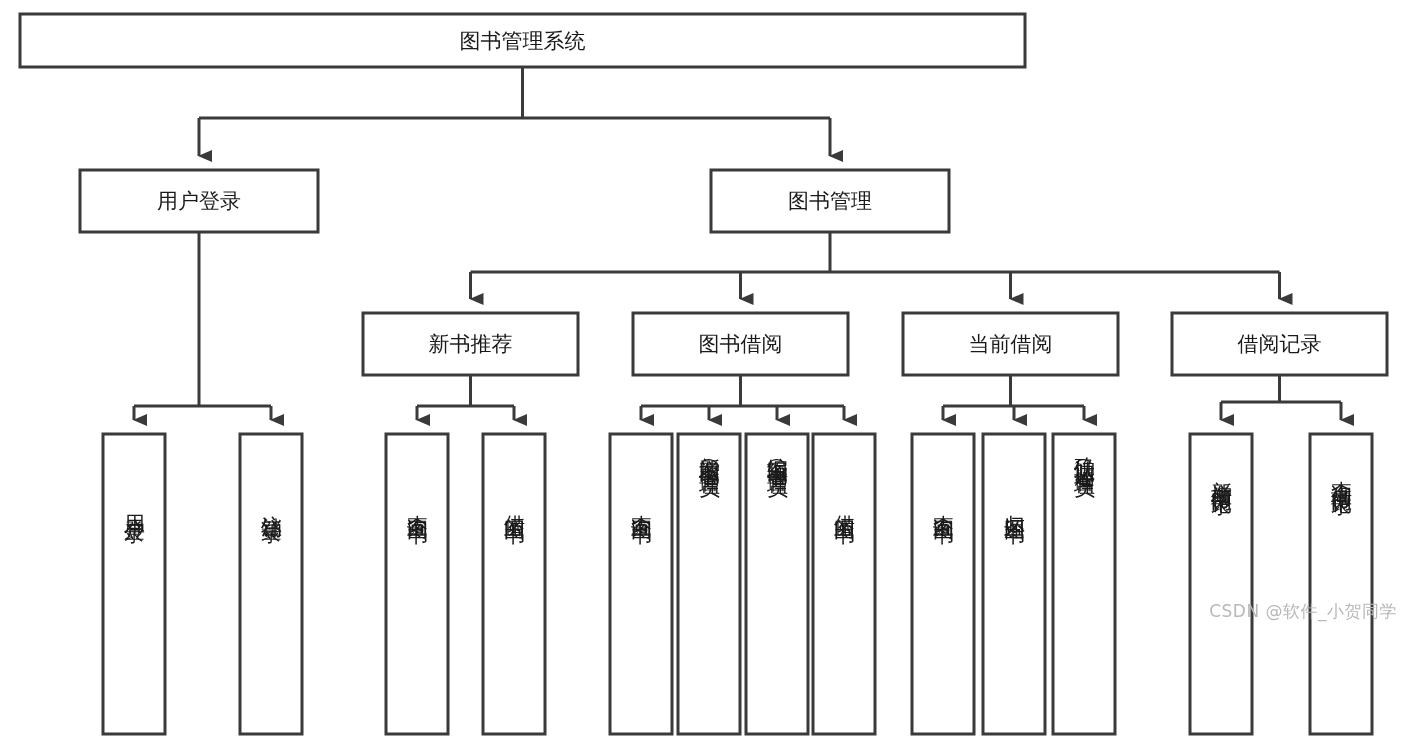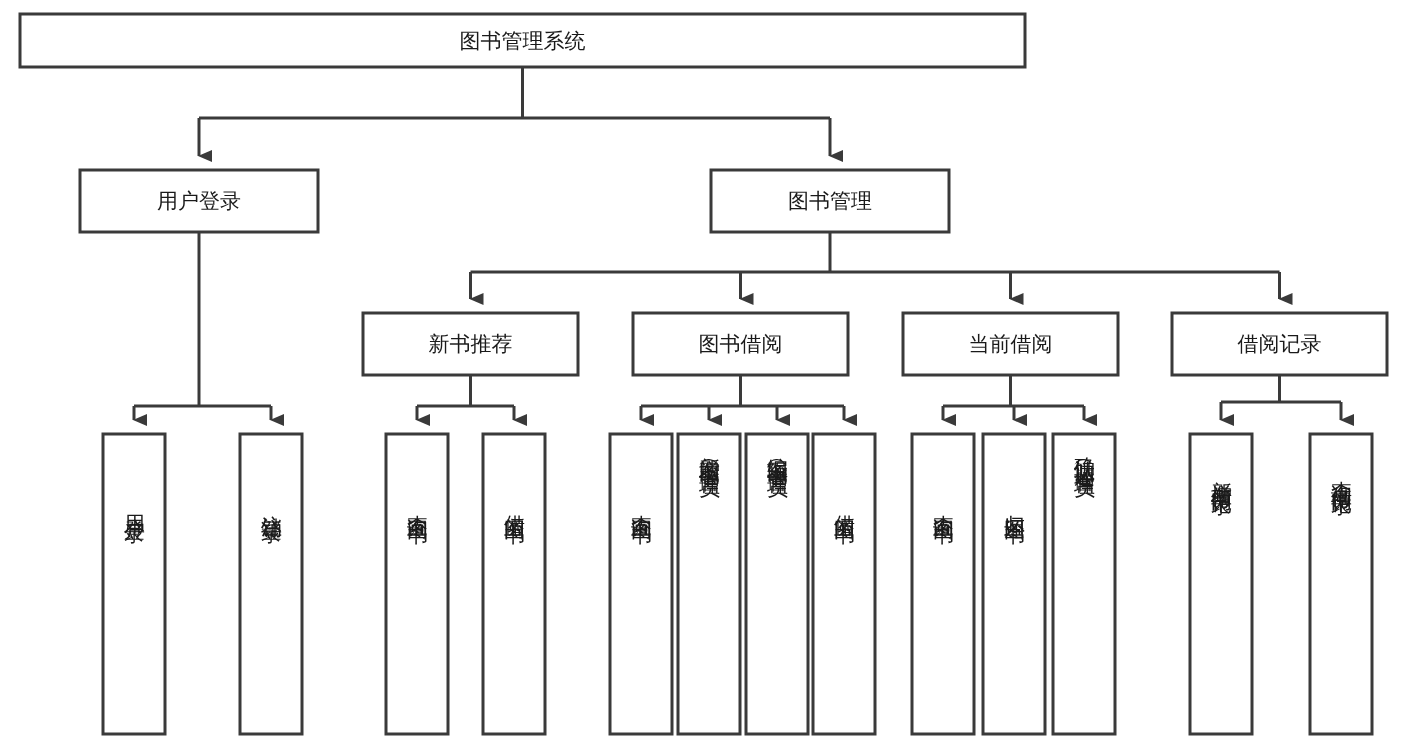--- a/index.html
+++ b/index.html
@@ -203,14 +203,15 @@
   <div class="node-label-v-wrap" style="left:1053px; top:434px; width:62px; height:300px;">
     <span class="node-label-v" style="margin-top:6px;">确认归还（管理员）</span>
   </div>
   <div class="node-label-v-wrap" style="left:1190px; top:434px; width:62px; height:300px;">
     <span class="node-label-v" style="margin-top:30px;">新增借阅记录</span>
   </div>
   <div class="node-label-v-wrap" style="left:1310px; top:434px; width:62px; height:300px;">
     <span class="node-label-v" style="margin-top:30px;">查询借阅记录</span>
   </div>
 
+  <div class="watermark">CSDN @软件_小贺同学</div>
 
 </div>
 
 </body></html>

